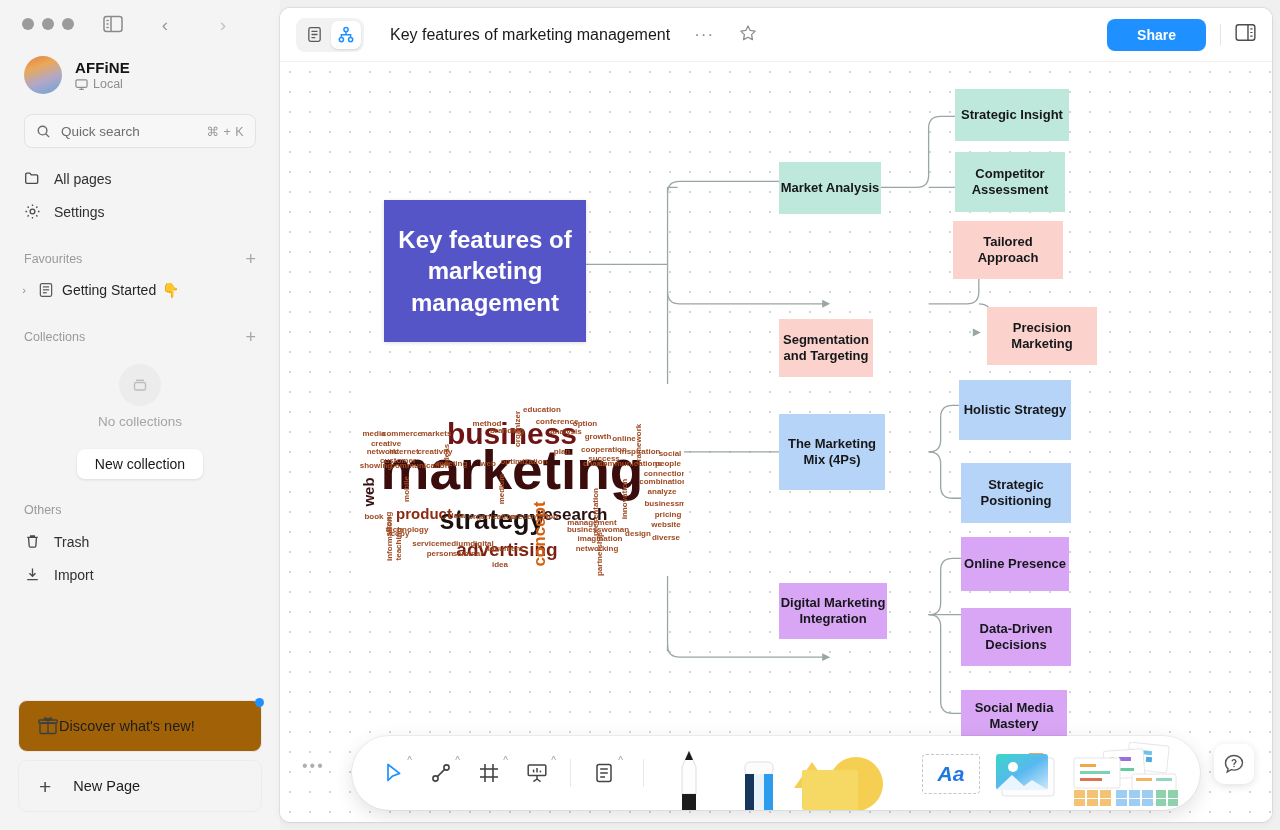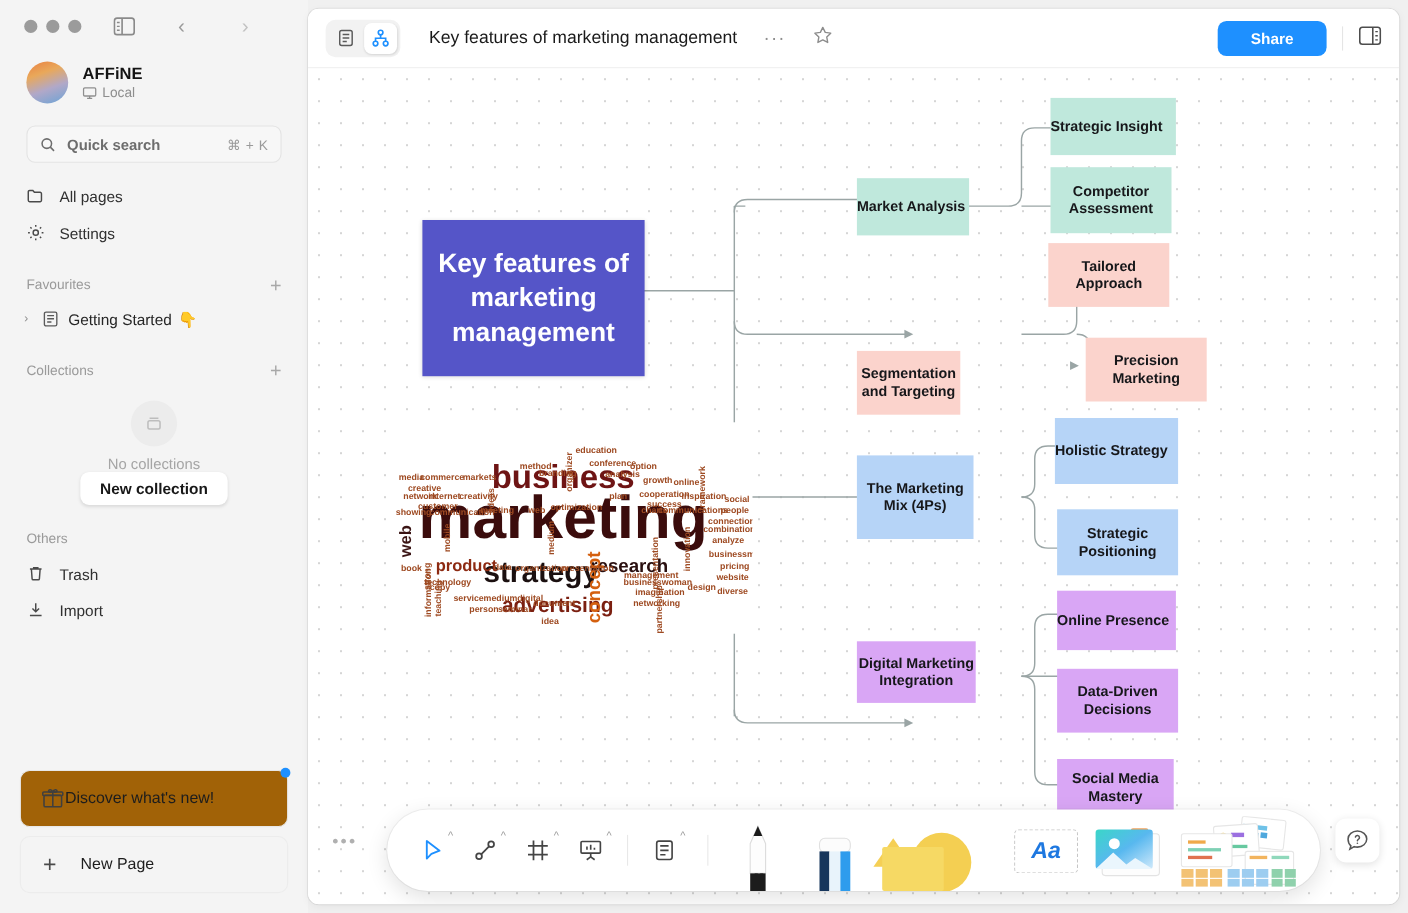--- a/index.html
+++ b/index.html
@@ -33,21 +33,21 @@
   .ws-text { display: flex; flex-direction: column; gap: 1px; }
   .ws-name { font-size: 15px; font-weight: 700; color: #141414; letter-spacing: .1px; }
   .ws-sub { font-size: 12.5px; color: #8e8e8e; display: flex; align-items: center; gap: 5px; }
 
   .quick-search {
     margin: 16px 24px 0 24px; height: 34px;
     border: 1px solid #e3e3e3; border-radius: 8px;
     background: #f7f7f7;
     display: flex; align-items: center; padding: 0 11px; gap: 10px;
   }
-  .qs-text { font-size: 13.5px; color: #6d6d6d; flex: 1; font-weight: bold; }
+  .qs-text { font-size: 13.5px; color: #6d6d6d; flex: 1; }
   .qs-kbd { font-size: 12.5px; color: #9a9a9a; letter-spacing: .5px; }
 
   .nav-list { margin-top: 14px; padding: 0 12px; }
   .nav-item {
     height: 33px; display: flex; align-items: center; gap: 13px;
     padding: 0 12px; border-radius: 7px; font-size: 14px; color: #303030; text-align: right;
   }
 
   .sec-head {
     display: flex; align-items: center; justify-content: space-between;
@@ -62,22 +62,22 @@
   }
   .fav-chev { font-size: 11px; color: #8b8b8b; width: 12px; text-align: center; }
 
   .empty-coll { display: flex; flex-direction: column; align-items: center; margin-top: 16px; }
   .empty-circle {
     width: 42px; height: 42px; border-radius: 50%; background: #ececec;
     display: flex; align-items: center; justify-content: center; color: #bdbdbd;
   }
   .empty-text { font-size: 13.5px; color: #a5a5a5; margin-top: 8px; }
   .new-coll-btn {
-    margin-top: 0; background: #fff; border-radius: 8px;
-    padding: 7px 18px; font-size: 14px; font-weight: 700; color: #181818;
+    margin-top: 20px; background: #fff; border-radius: 8px;
+    padding: 7px 18px; font-size: 14px; font-weight: 400; color: #181818;
     box-shadow: 0 1px 3px rgba(0,0,0,.10);
   }
 
   .others-list { padding: 0 12px; margin-top: 4px; }
 
   .sb-bottom { margin-top: auto; padding: 0 18px 18px 18px; }
   .disc-btn {
     position: relative; height: 52px; border: 1px solid #e8e8e8; border-radius: 9px;
     background: #a16207; display: flex; align-items: center; gap: 0; padding: 0 18px;
     font-size: 14.5px; color: #1d1d1d;
@@ -125,21 +125,21 @@
   .right-panel-icon { color: #4d4d4d; }
 
   
   .canvas {
     flex: 1; position: relative; overflow: hidden;
     background-color: #fff;
     background-image: radial-gradient(circle, #d5d5d5 1px, transparent 1.1px);
     background-size: 20px 20px;
   }
   .node {
-    position: absolute; display: flex; align-items: center; 
+    position: absolute; display: flex; align-items: center; justify-content: center;
     text-align: center; font-weight: 700; color: #16171a; line-height: 1.25;
   }
   .node.root {
     background: #5555c8; color: #fff; font-size: 24px; line-height: 1.3;
     box-shadow: 0 1px 4px rgba(0,0,0,.14);
   }
   .node.lvl1 { font-size: 13px; }
   .node.lvl2 { font-size: 13px; }
   svg.links { position: absolute; inset: 0; width: 100%; height: 100%; pointer-events: none; }
   .wordcloud { position: absolute; }

